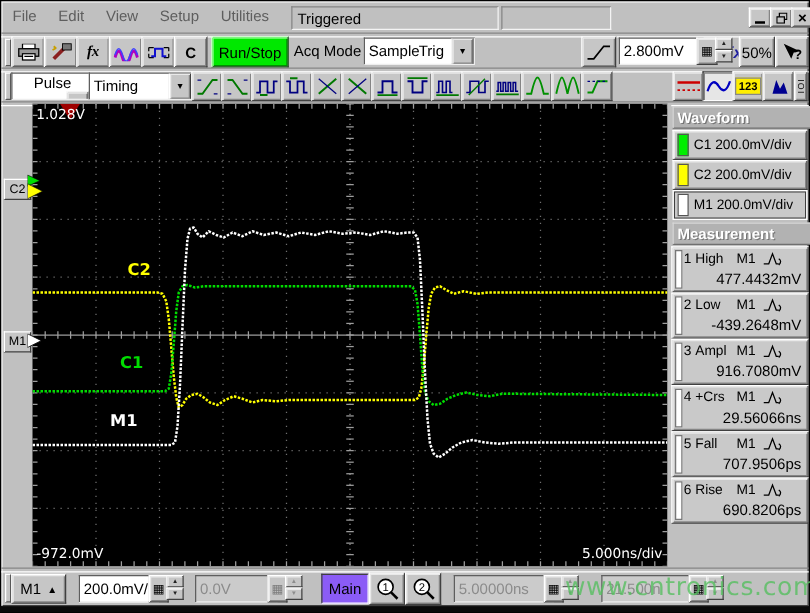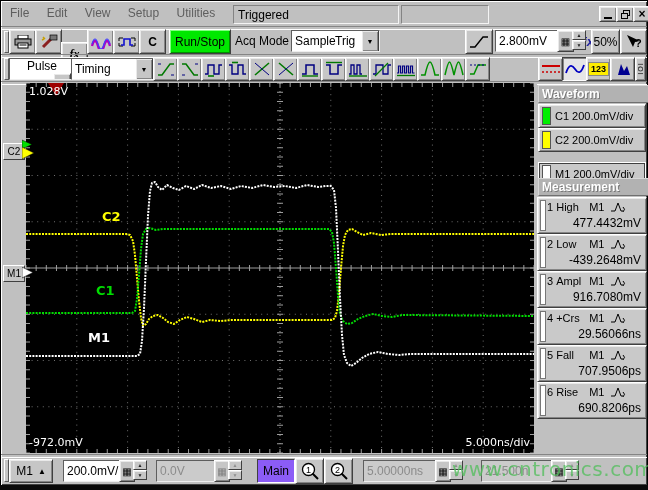--- a/index.html
+++ b/index.html
@@ -100,21 +100,21 @@
           <line x1="5.5" y1="10" x2="12.5" y2="10" stroke="#000"></line>
         </svg>
     </div>
     <div class="b" style="left:34px;top:1px;width:25px;height:23px;">
       <svg width="18" height="16">
           <line x1="3" y1="13" x2="12" y2="4" stroke="#8b2020" stroke-width="3"></line>
           <rect x="10" y="1" width="7" height="5" fill="#777" stroke="#000" stroke-width="0.7"></rect>
           <path d="M3,3 l2,2 M2,6 l2,-1" stroke="#c8a000" stroke-width="1.5"></path>
         </svg>
     </div>
-    <div class="b" style="left:60px;top:14px;width:25px;height:23px;font-style:italic;font-family:'Liberation Serif',serif;font-weight:bold;align-items:center;">
+    <div class="b" style="left:60px;top:1px;width:25px;height:23px;font-style:italic;font-family:'Liberation Serif',serif;font-weight:bold;align-items:center;">
       <span>fx</span>
     </div>
     <div class="b" style="left:86px;top:1px;width:25px;height:23px;">
       <svg width="20" height="14">
           <path d="M1,11 q3,-10 6,0 q3,10 6,0 q3,-10 6,0" fill="none" stroke="#b000c0" stroke-width="2.4"></path>
           <path d="M1,9 q3,-10 6,0 q3,10 6,0 q3,-10 6,0" fill="none" stroke="#4040ff" stroke-width="1.2"></path>
         </svg>
     </div>
     <div class="b" style="left:112px;top:1px;width:25px;height:23px;">
       <svg width="18" height="15">
@@ -611,21 +611,21 @@
     <span>Waveform</span>
   </div>
   <div class="wfbtn" style="top:103px;">
     <span class="swatch" style="background: rgb(0, 238, 0);"></span>
     <span>C1 200.0mV/div</span>
   </div>
   <div class="wfbtn" style="top:127px;text-align:right;">
     <span class="swatch" style="background: rgb(255, 255, 0);"></span>
     <span>C2 200.0mV/div</span>
   </div>
-  <div class="wfbtn sel" style="top:161px;">
+  <div class="wfbtn sel" style="top:151px;">
     <span class="swatch" style="background: rgb(255, 255, 255);"></span>
     <span>M1 200.0mV/div</span>
   </div>
   <div class="rp-hdr" style="top:177px;">
     <span>Measurement</span>
   </div>
 
   <div class="measbtn" style="top:196px;">
     <span class="measstrip"></span>
     <div class="measl1">

